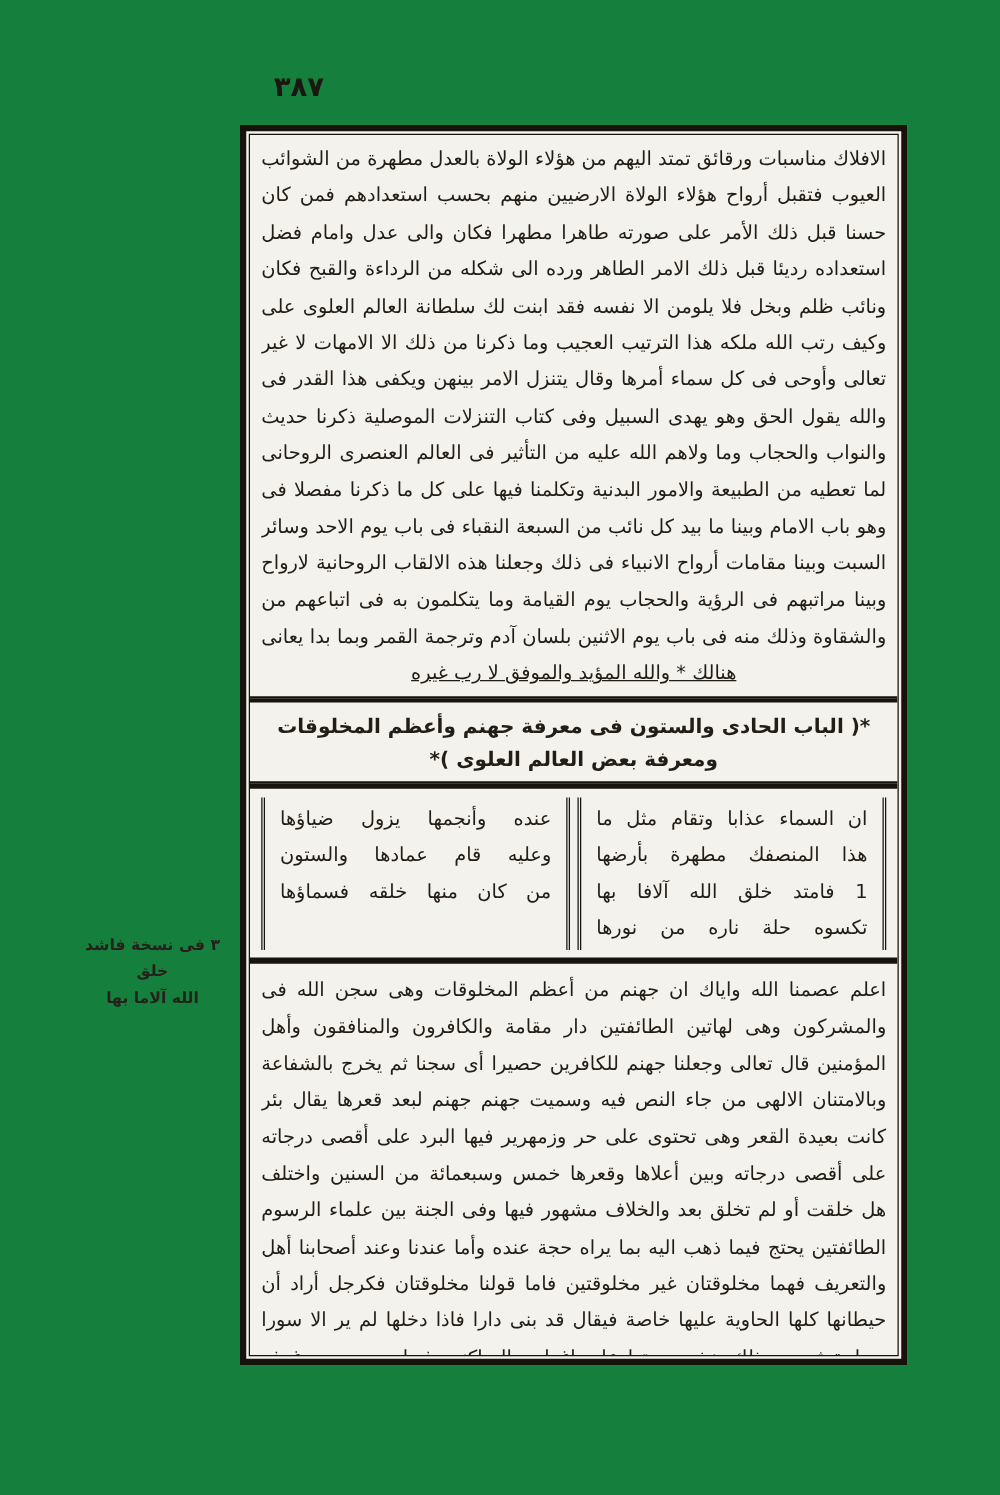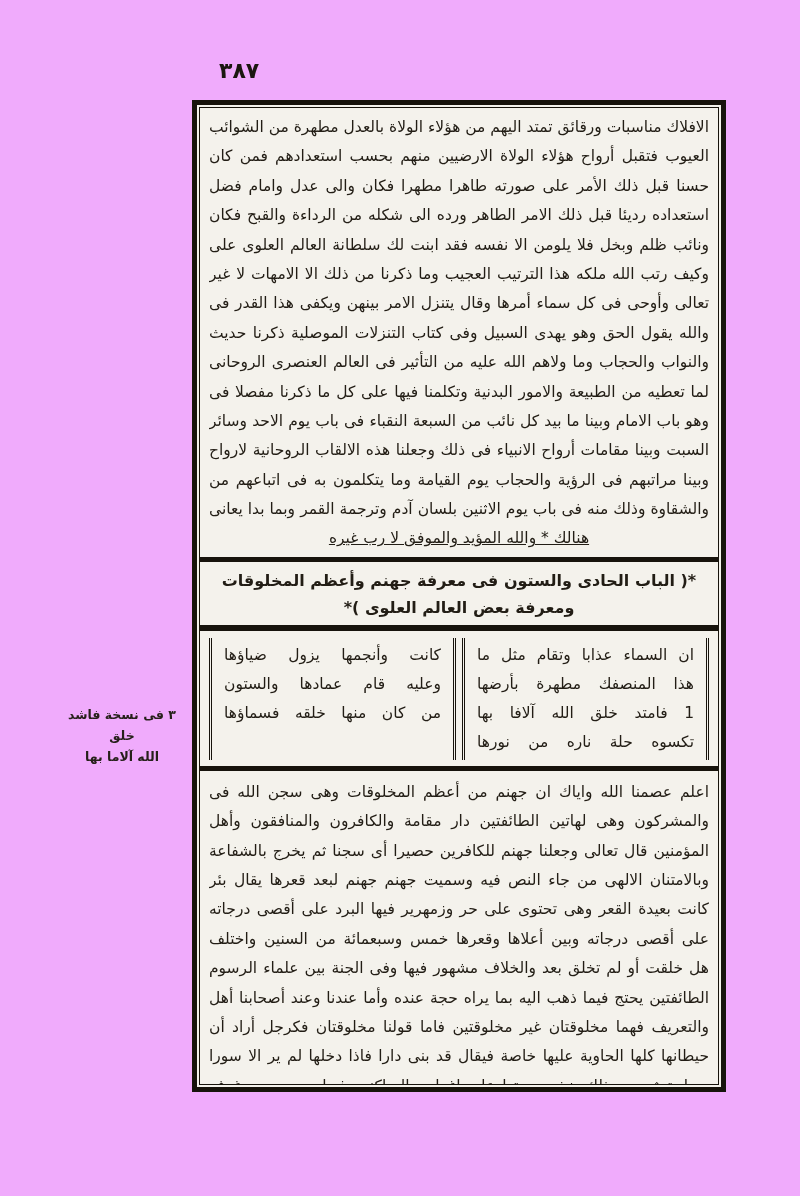--- a/index.html
+++ b/index.html
@@ -1,31 +1,31 @@
 <!DOCTYPE html>
 <html lang="ar"><head>
 <meta charset="utf-8">
 <style>
   html,body{margin:0;padding:0;}
   body{background:#e9e7e2;}
   .page{
     position:relative;
     width:800px;height:1196px;
-    background:#f0abfc;
+    background:#15803d;
     font-family:"DejaVu Sans", sans-serif;
     color:#221d15;
     overflow:hidden;
   }
   .pageno{
     position:absolute;top:58px;left:219px;
     font-size:22px;font-weight:bold;color:#1b1710;
     letter-spacing:1px;
   }
   .margin-note{
-    position:absolute;top:704px;left:56px;width:132px;
+    position:absolute;top:745px;left:56px;width:132px;
     direction:rtl;text-align:center;
     font-size:12.5px;font-weight:bold;line-height:21px;color:#26201a;
   }
   .frame{
     position:absolute;top:100px;left:192px;
     width:534px;height:992px;
     box-sizing:border-box;
     border:5px solid #17130c;
     padding:2px;
     background:#f4f2ec;
@@ -125,21 +125,21 @@
       <div class="rule heavy"></div>
 
       <div class="verses">
         <div class="vcol">
           <div class="vline">ان السماء عذابا وتقام مثل ما</div>
           <div class="vline">هذا المنصفك مطهرة بأرضها</div>
           <div class="vline">1 فامتد خلق الله آلافا بها</div>
           <div class="vline">تكسوه حلة ناره من نورها</div>
         </div>
         <div class="vcol">
-          <div class="vline">كانت وأنجمها يزول ضياؤها</div>
+          <div class="vline">عنده وأنجمها يزول ضياؤها</div>
           <div class="vline">وعليه قام عمادها والستون</div>
           <div class="vline">من كان منها خلقه فسماؤها</div>
         </div>
       </div>
 
       <div class="rule"></div>
 
       <div class="bottom-block block">
         <div class="tline">اعلم عصمنا الله واياك ان جهنم من أعظم المخلوقات وهى سجن الله فى الآخرة يسجن فيه المعطلة</div>
         <div class="tline">والمشركون وهى لهاتين الطائفتين دار مقامة والكافرون والمنافقون وأهل الكبائر من</div>

